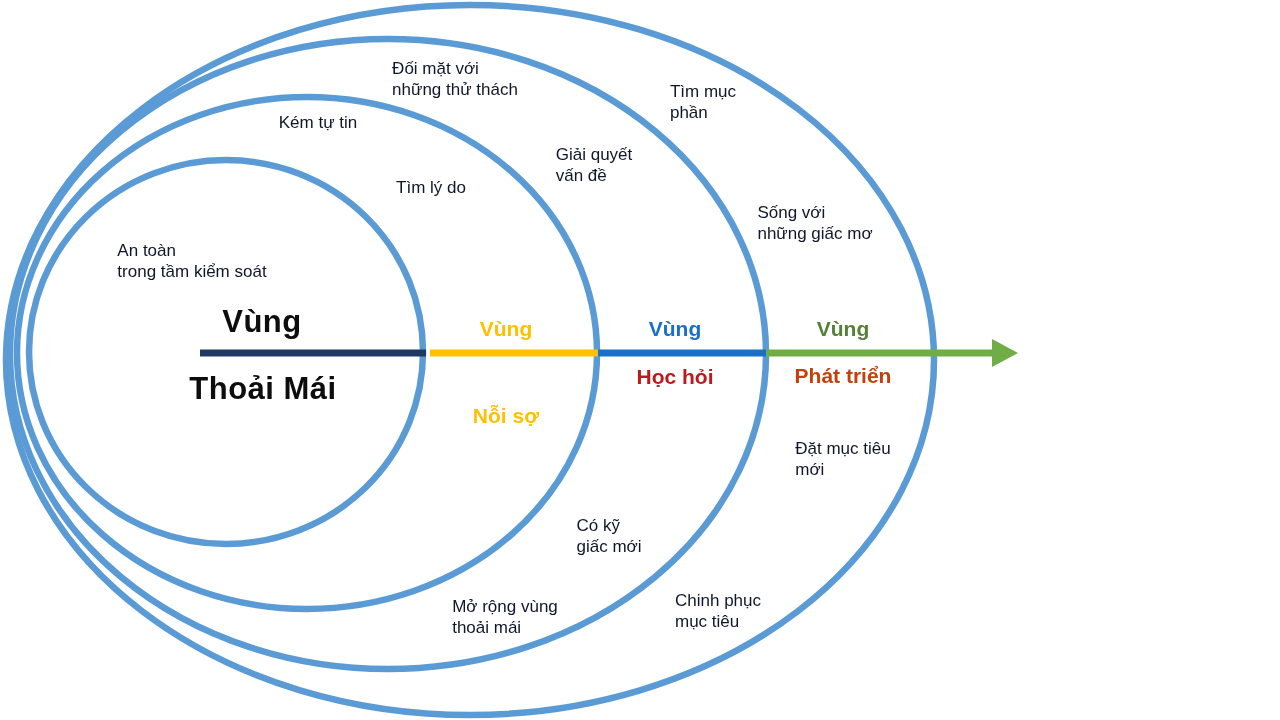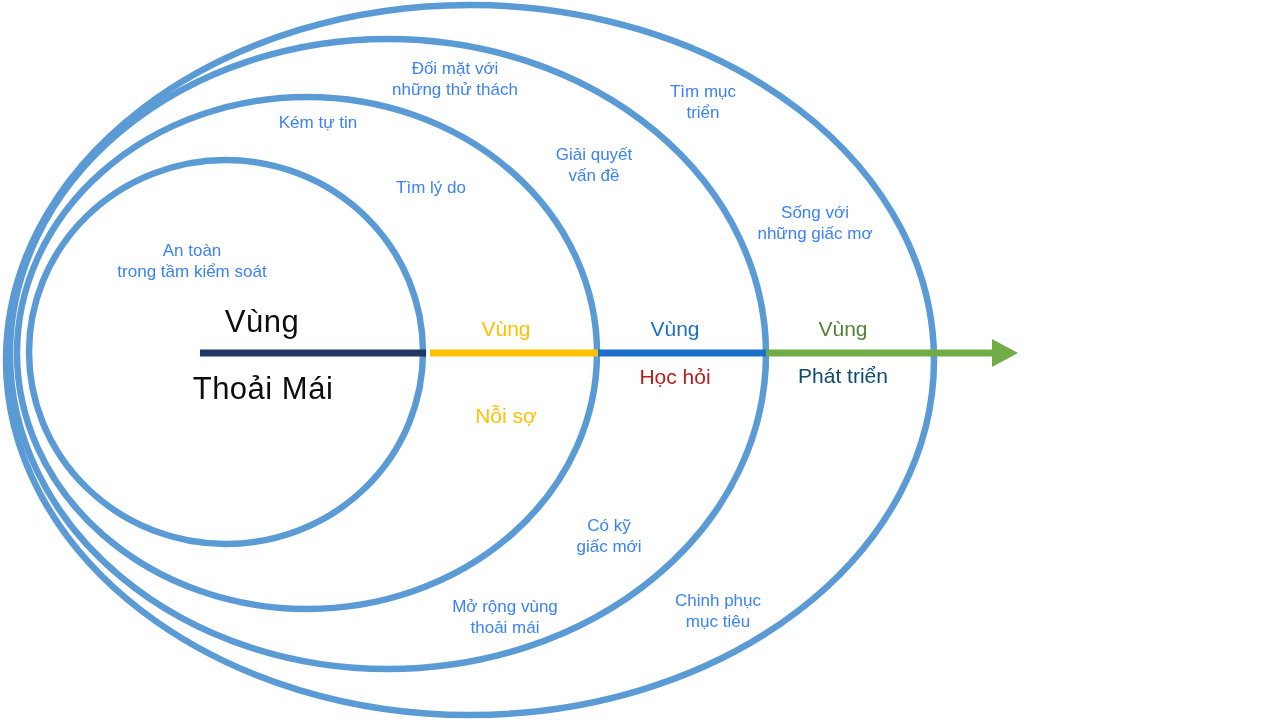--- a/index.html
+++ b/index.html
@@ -16,31 +16,30 @@
     font-family: "Liberation Sans", "DejaVu Sans", sans-serif;
   }
   .diagram-svg {
     position: absolute;
     left: 0;
     top: 0;
   }
   .label {
     position: absolute;
     transform: translate(-50%, -50%);
-    text-align: center;
     white-space: pre-line;
     font-size: 17px;
     line-height: 1.24;
-    color: #3b82f6;
+    color: #0f172a;
   }
   .zone-title {
     position: absolute;
     transform: translate(-50%, -50%);
     text-align: center;
-    font-weight: normal;
+    font-weight: bold;
     font-size: 21px;
     white-space: nowrap;
   }
   .zone-title.big {
     font-size: 31px;
     letter-spacing: 0.5px;
   }
   
   .pos-an-toan      { left: 180px; top: 261px; margin-left: 12px; }
   .pos-rui-ro       { left: 172px; top: 450px; }
@@ -87,37 +86,39 @@
   <div class="zone-title big pos-comfort-top" style="color: rgb(13, 13, 13);">Vùng</div>
   <div class="zone-title big pos-comfort-bottom" style="color: rgb(13, 13, 13);">Thoải Mái</div>
 
   <div class="zone-title pos-fear-top" style="color: rgb(255, 192, 0);">Vùng</div>
   <div class="zone-title pos-fear-bottom" style="color: rgb(255, 192, 0); margin-top: 40px;">Nỗi sợ</div>
 
   <div class="zone-title pos-learning-top" style="color: rgb(27, 111, 200);">Vùng</div>
   <div class="zone-title pos-learning-bottom" style="color: #b91c1c;">Học hỏi</div>
 
   <div class="zone-title pos-growth-top" style="color: rgb(83, 129, 53);">Vùng</div>
-  <div class="zone-title pos-growth-bottom" style="color: #0c4a6e; text-align: center;">Phát triển</div>
+  <div class="zone-title pos-growth-bottom" style="color: #c2410c; text-align: center;">Phát triển</div>
 
   <div class="label pos-an-toan">An toàn
 trong tầm kiểm soát</div>
 
   <div class="label pos-kem-tu-tin">Kém tự tin</div>
   <div class="label pos-tim-ly-do">Tìm lý do</div>
   <div class="label pos-mo-rong">Mở rộng vùng
 thoải mái</div>
 
   <div class="label pos-doi-mat">Đối mặt với
 những thử thách</div>
   <div class="label pos-giai-quyet">Giải quyết
 vấn đề</div>
   <div class="label pos-co-ky-nang">Có kỹ
 giấc mới</div>
   <div class="label pos-chinh-phuc">Chinh phục
 mục tiêu</div>
 
   <div class="label pos-tim-muc-dich">Tìm mục
-triển</div>
+phần</div>
   <div class="label pos-song-voi">Sống với
 những giấc mơ</div>
+  <div class="label pos-dat-muc-tieu">Đặt mục tiêu
+mới</div>
 
 </div>
 
 </body></html>

